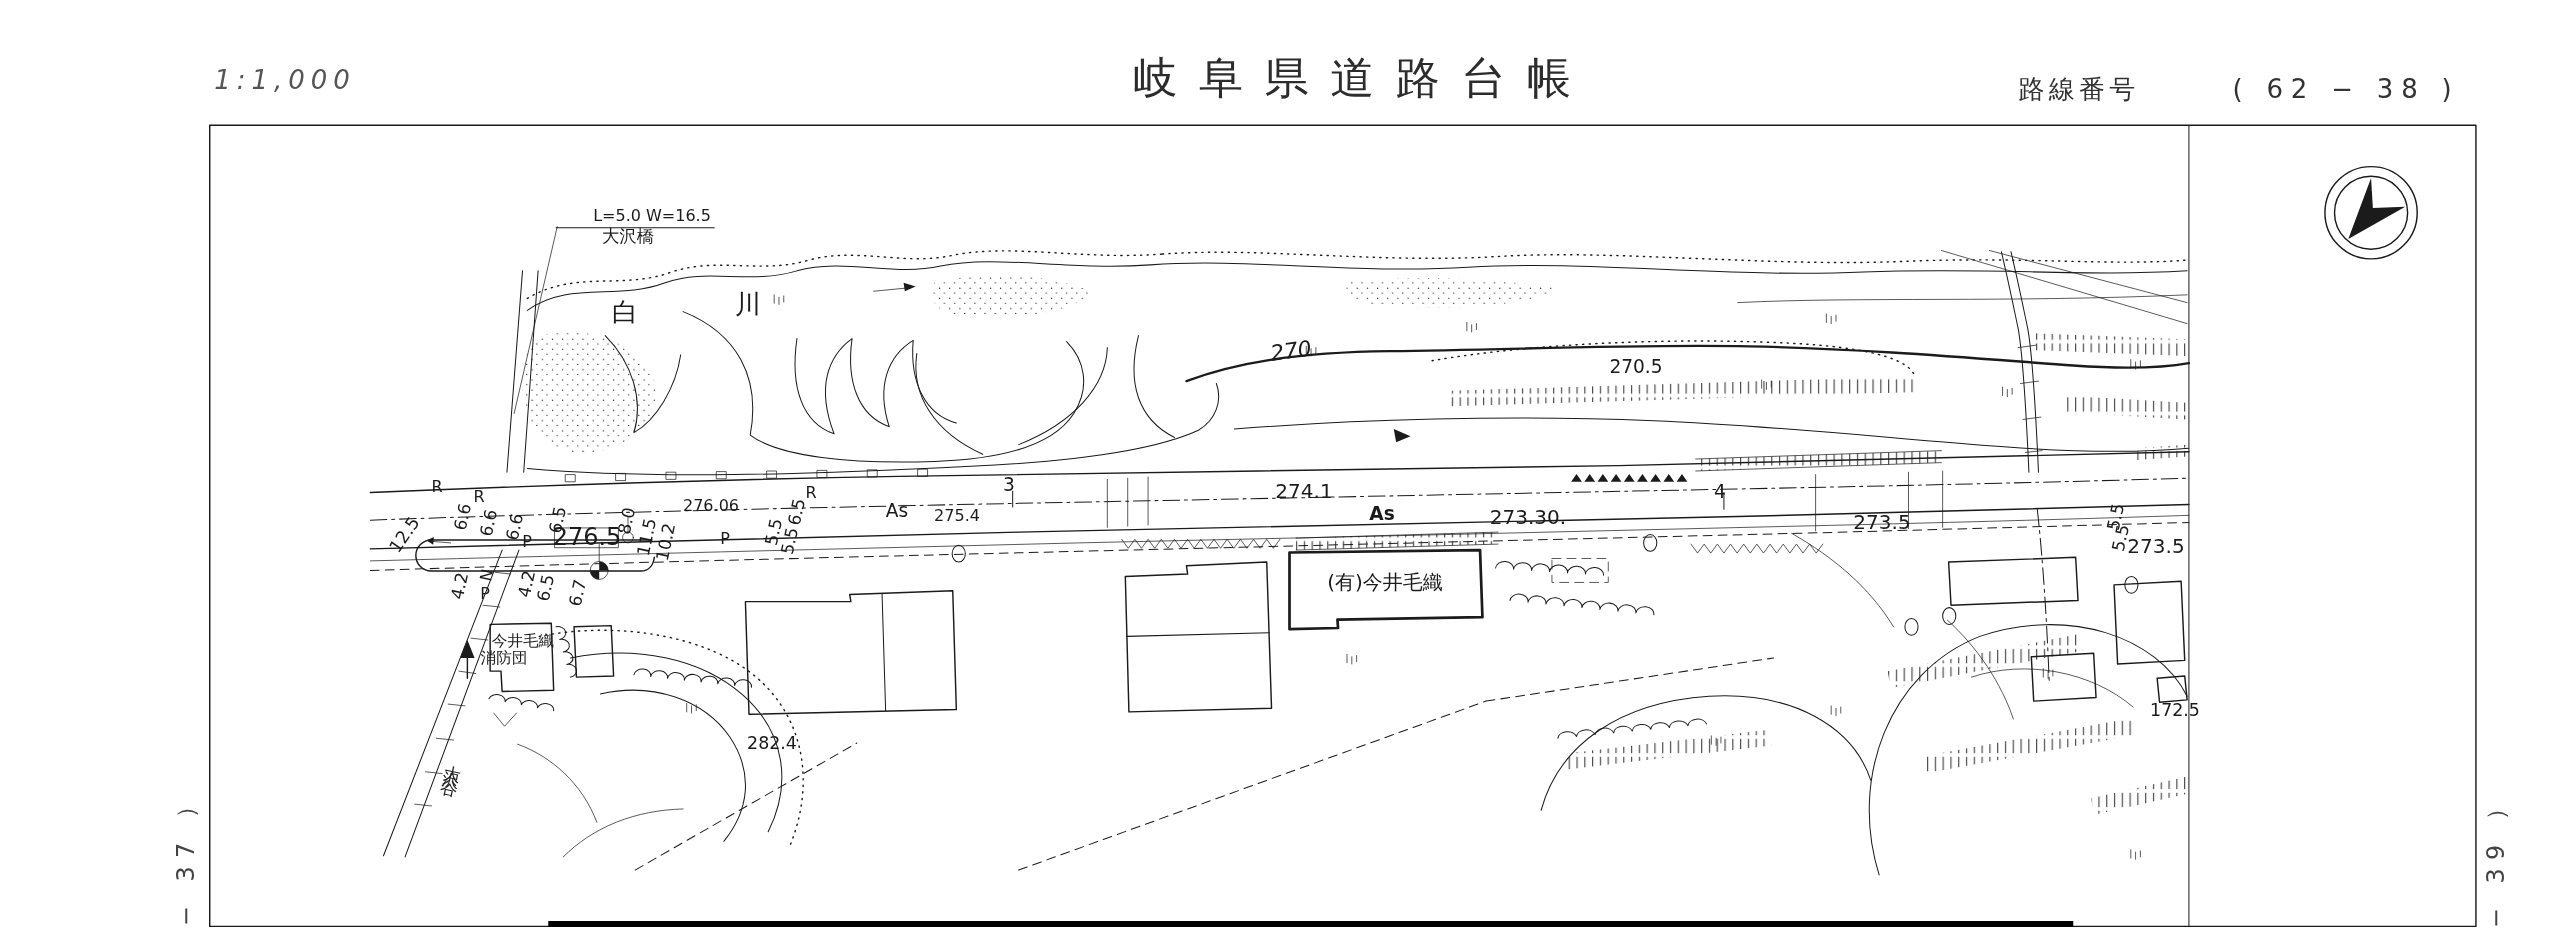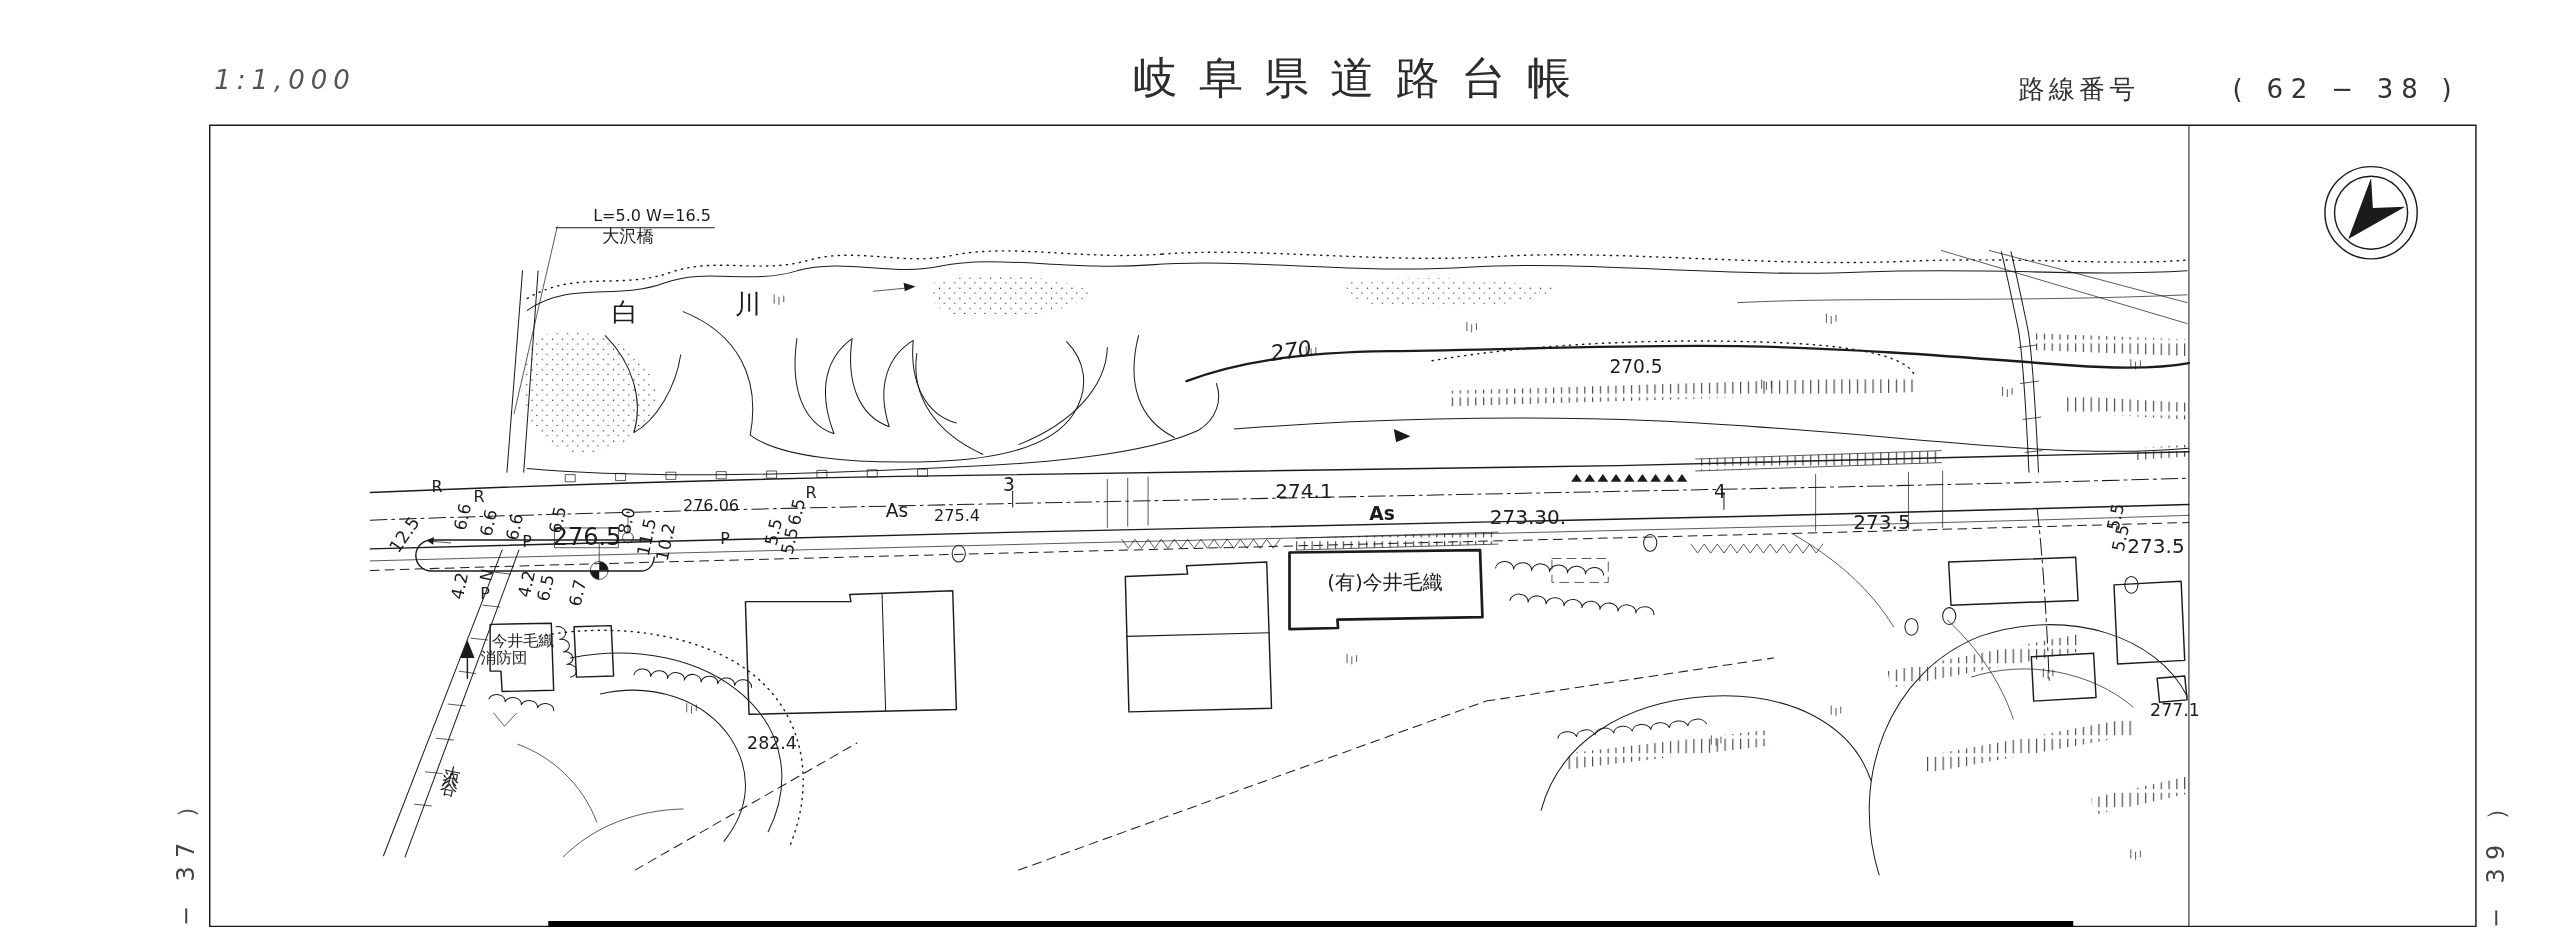--- a/index.html
+++ b/index.html
@@ -259,16 +259,16 @@
   <div class="lbl" style="left:527px;top:542px;font-size:16px">P</div>
   <div class="lbl" style="left:725px;top:539px;font-size:16px">P</div>
   <div class="lbl" style="left:485px;top:594px;font-size:16px">P</div>
   <div class="lbl r78" style="left:487px;top:575px;font-size:16px">N</div>
 
   <div class="lbl" style="left:1385px;top:582px;font-size:20px">(有)今井毛織</div>
   <div class="lbl" style="left:523px;top:642px;font-size:15.6px">今井毛織</div>
   <div class="lbl" style="left:504px;top:659px;font-size:15.6px">消防団</div>
   <div class="lbl vert" style="left:454px;top:762px;font-size:17.4px">大沢谷</div>
   <div class="lbl" style="left:772px;top:744px;font-size:17.4px">282.4</div>
-  <div class="lbl" style="left:2175px;top:711px;font-size:17.4px">277.1</div>
+  <div class="lbl" style="left:2175px;top:711px;font-size:17.4px">172.5</div>
 
 </div>
 
 
 </body></html>

